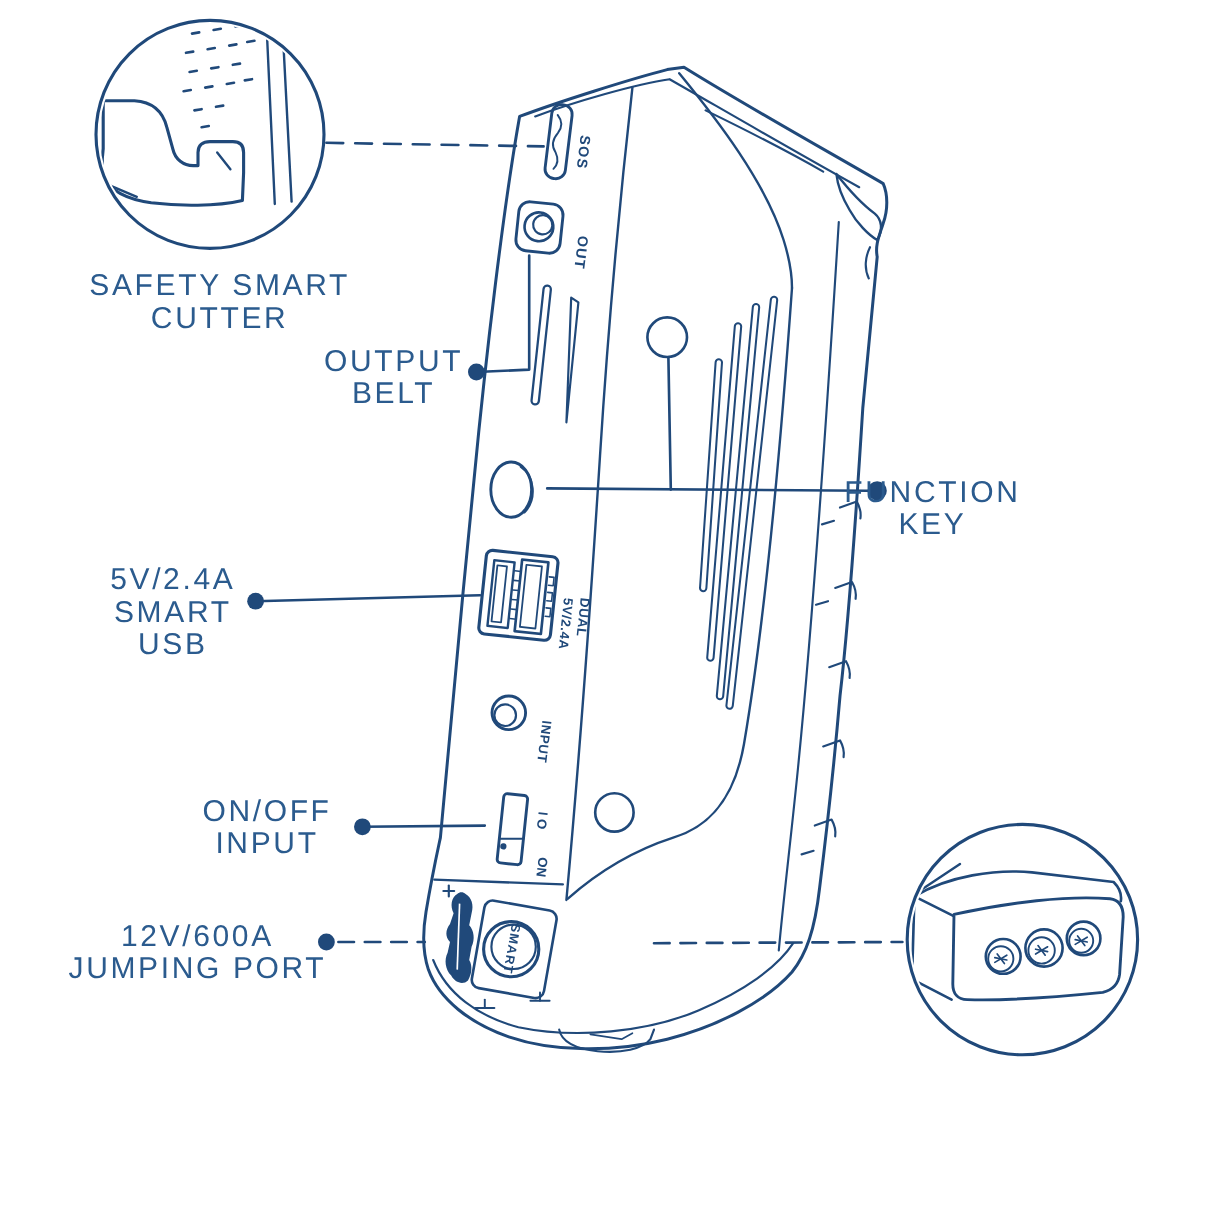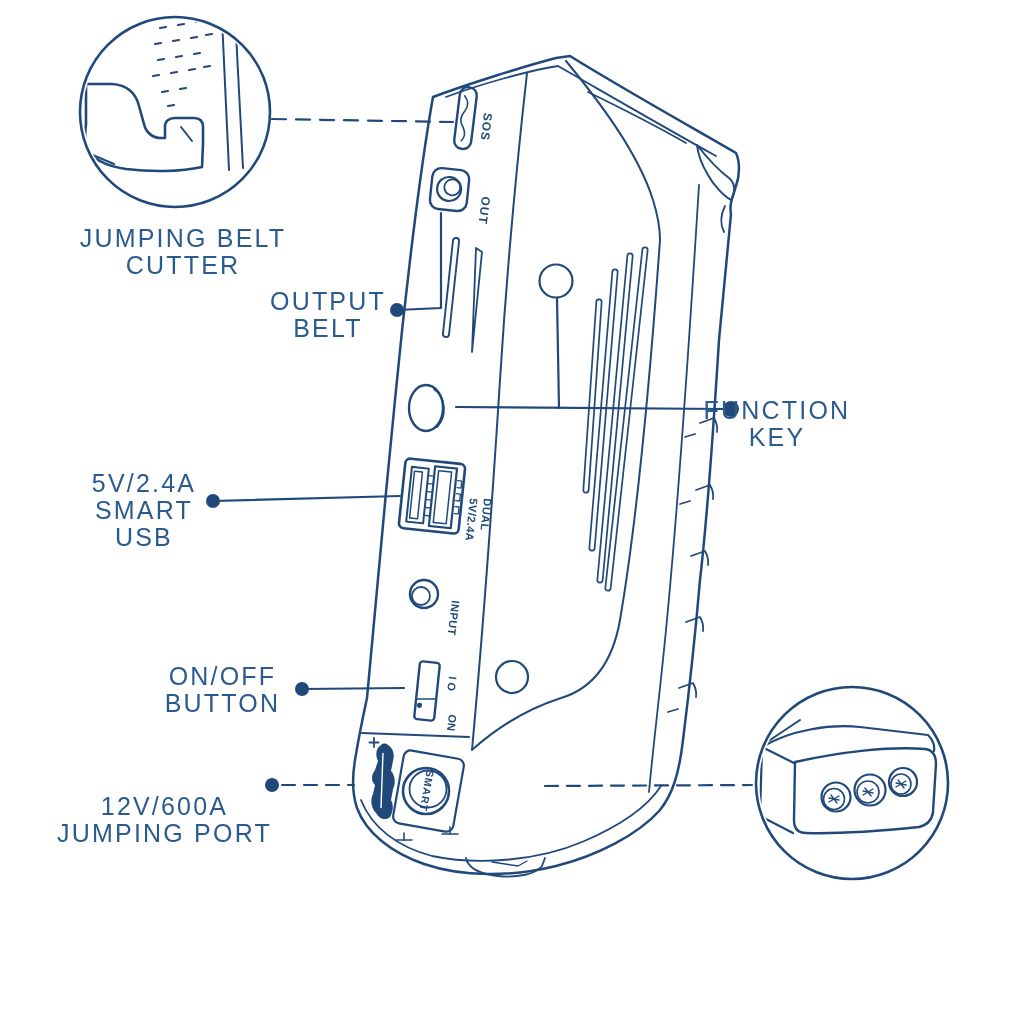--- a/index.html
+++ b/index.html
@@ -233,26 +233,26 @@
         <g class="ink" stroke-width="1.4" transform="translate(901 784)">
           <path d="M -5 3 L 5 -3"></path>
               <path d="M -3 -4 L 3 4"></path>
               <path d="M -5 -1 L 5 1"></path>
         </g>
       </g>
     </g>
   </g>
 </svg>
 
-<div class="lbl" style="left:28px;top:225px;width:310px;">JUMPING BELT CUTTER</div>
+<div class="lbl" style="left:28px;top:225px;width:310px;">SAFETY SMART CUTTER</div>
 <div class="lbl" style="left:248px;top:288px;width:160px;">OUTPUT
 BELT</div>
 <div class="lbl" style="left:693px;top:397px;width:168px;">FUNCTION
 KEY</div>
 <div class="lbl" style="left:60px;top:470px;width:168px;">5V/2.4A
 SMART
 USB</div>
 <div class="lbl" style="left:140px;top:663px;width:165px;">ON/OFF
-BUTTON</div>
-<div class="lbl" style="left:32px;top:767px;width:265px;margin-top:26px;">12V/600A
+INPUT</div>
+<div class="lbl" style="left:32px;top:767px;width:265px;">12V/600A
 JUMPING PORT</div>
 
 </div>
 
 </body></html>

